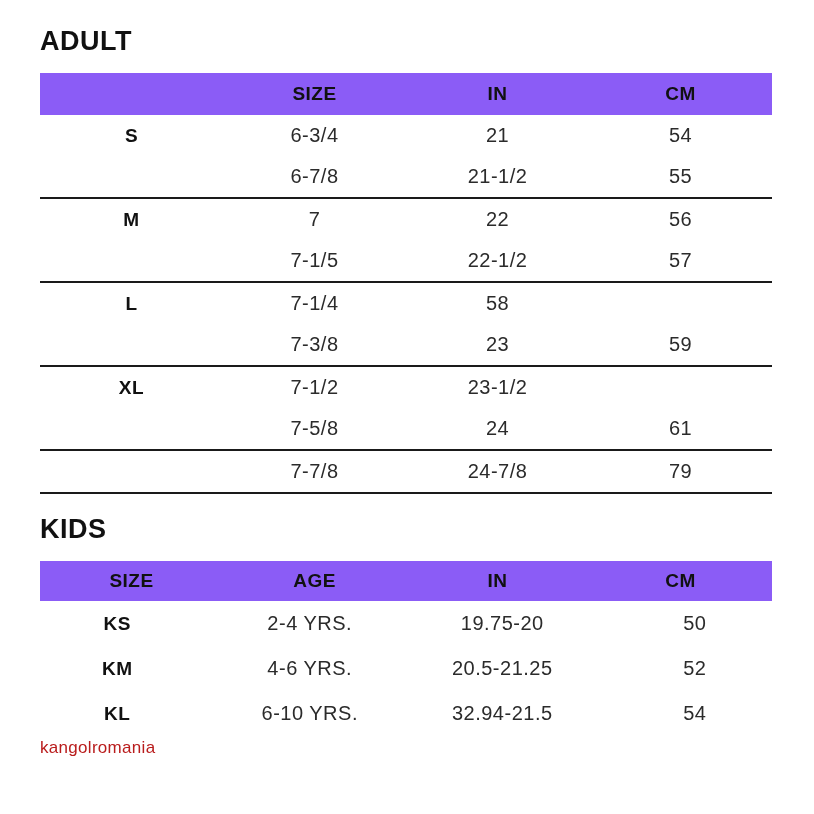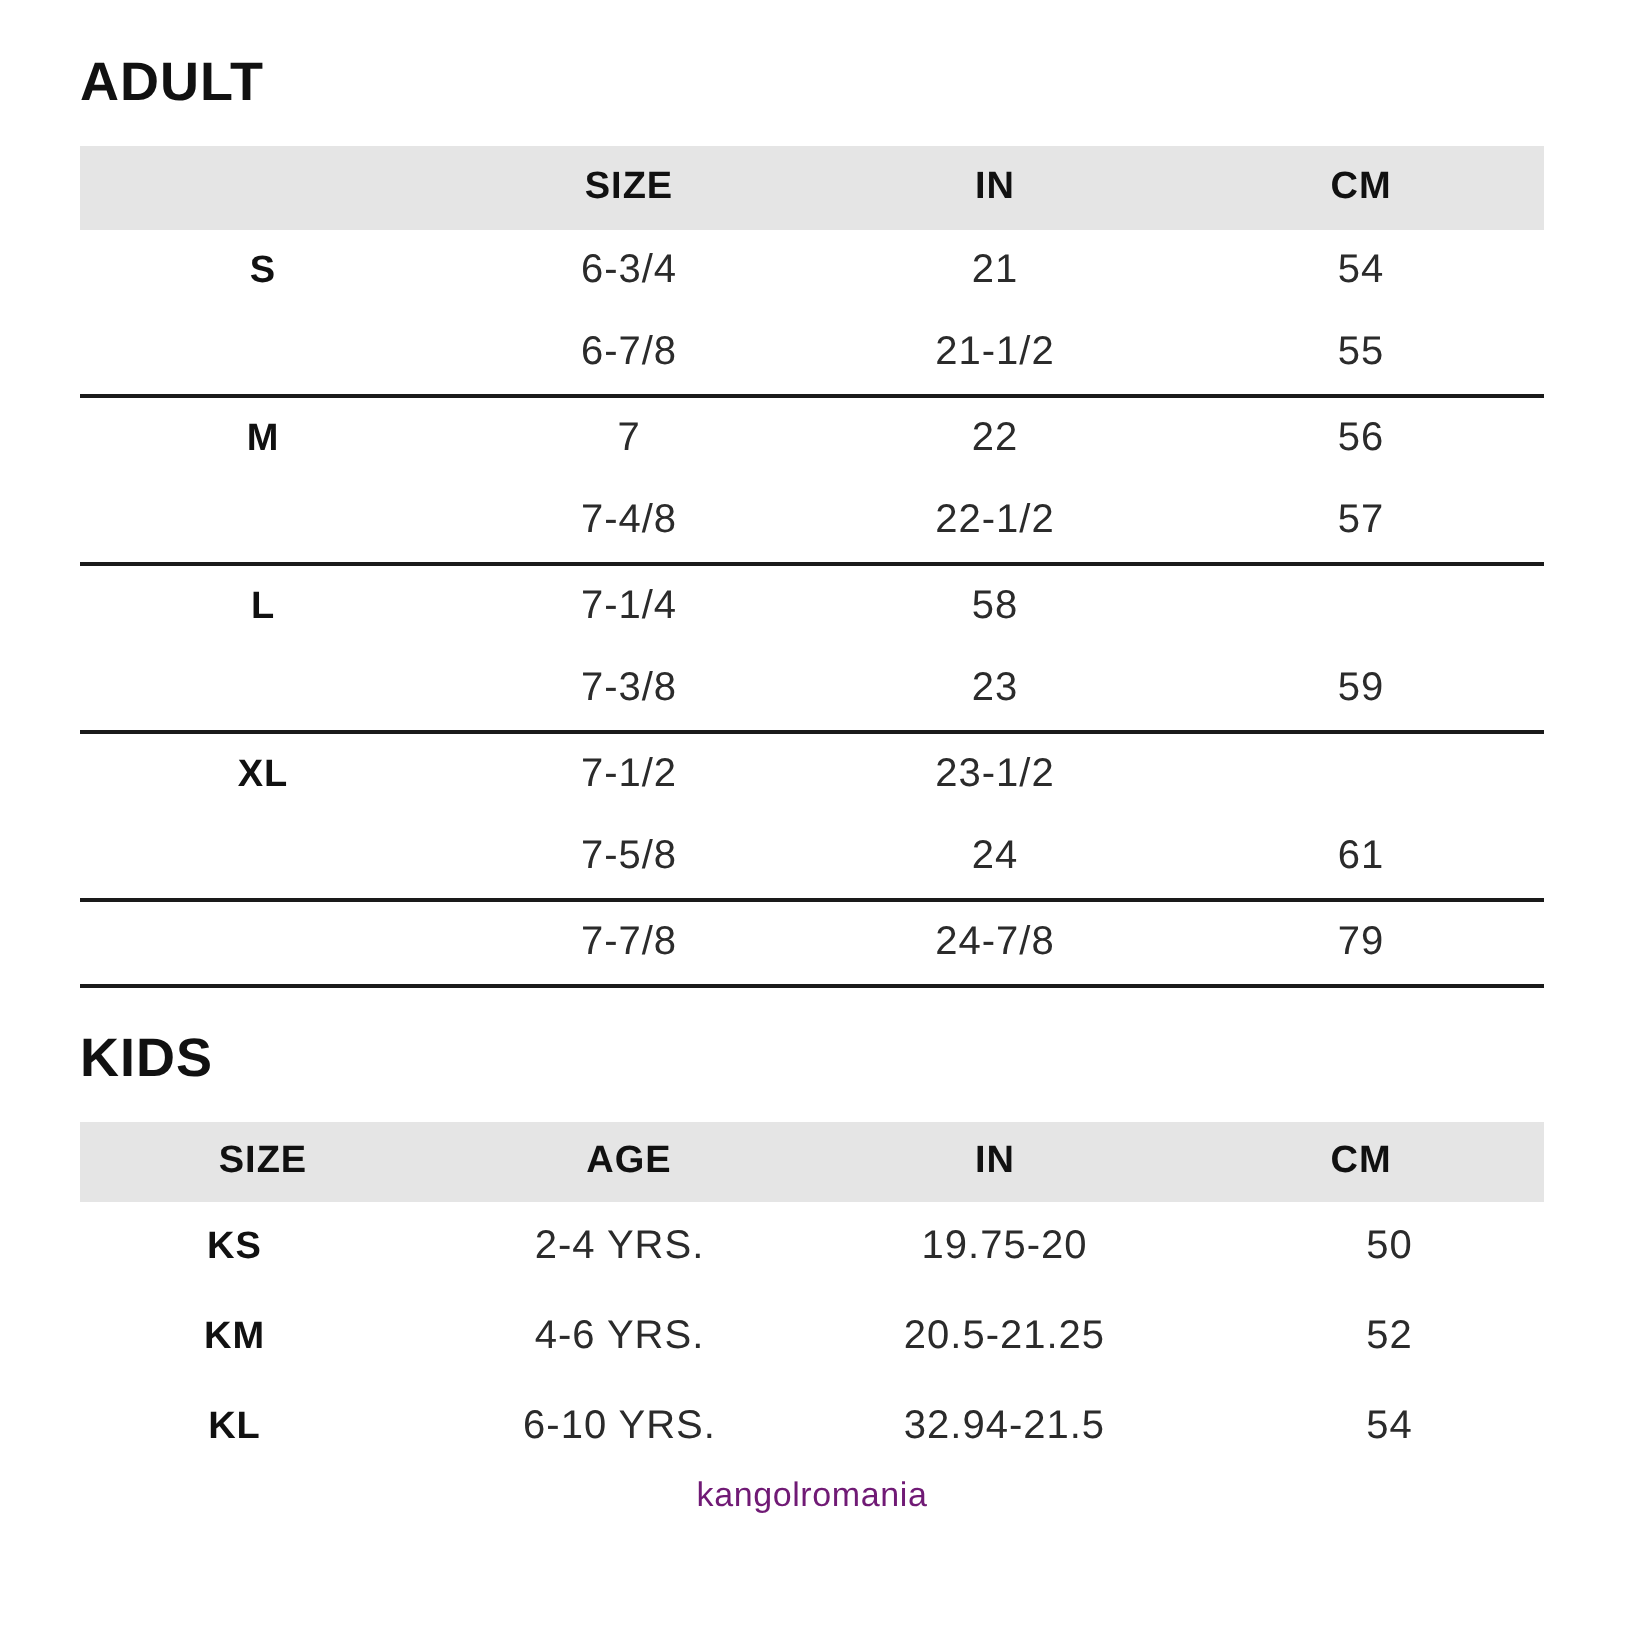--- a/index.html
+++ b/index.html
@@ -26,21 +26,21 @@
     width: 100%;
     margin-top: 16px;
   }
   .trow {
     display: grid;
     grid-template-columns: 1fr 1fr 1fr 1fr;
     align-items: center;
   }
   .trow > div { text-align: center; }
   .head-band {
-    background: #e5e5e5;
+    background: #8b5cf6;
     height: 42px;
   }
   .head-band > div {
     font-size: 19px;
     font-weight: 800;
     letter-spacing: 0.5px;
     color: #111111;
   }
   .data-row { height: 41px; }
   .data-row > div {
@@ -55,23 +55,22 @@
     letter-spacing: 0.5px;
     color: #111111;
   }
   .group { border-bottom: 2px solid #1a1a1a; }
   .kids-section { margin-top: 20px; }
   .kids-table { margin-top: 16px; }
   .kids-table .head-band { height: 40px; }
   .kids-table .data-row { height: 45px; gap: 38px; }
   .footer {
     margin-top: 2px;
-    text-align: center;
     font-size: 17px;
-    color: #701a75;
+    color: #b91c1c;
     letter-spacing: 0.3px;
   }
 </style>
 </head>
 <body>
 
 <div class="page">
 
   <div class="adult-section">
     <h2 class="section-title">ADULT</h2>
@@ -101,21 +100,21 @@
 
       <div class="group">
         <div class="trow data-row">
           <div class="size-label">M</div>
           <div>7</div>
           <div>22</div>
           <div>56</div>
         </div>
         <div class="trow data-row">
           <div class="size-label"></div>
-          <div>7-4/8</div>
+          <div>7-1/5</div>
           <div>22-1/2</div>
           <div>57</div>
         </div>
       </div>
 
       <div class="group">
         <div class="trow data-row">
           <div class="size-label">L</div>
           <div>7-1/4</div>
           <div>58</div>

